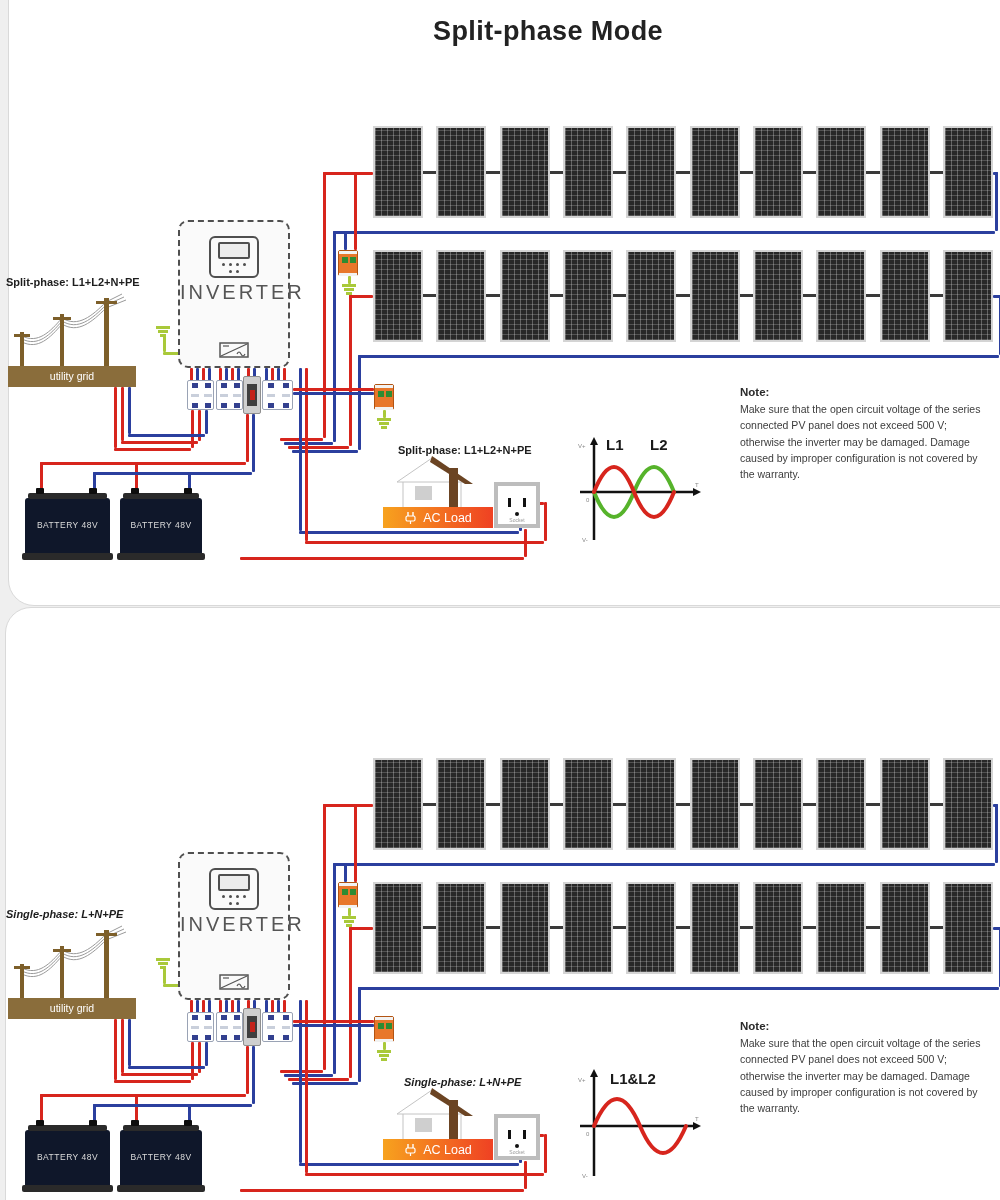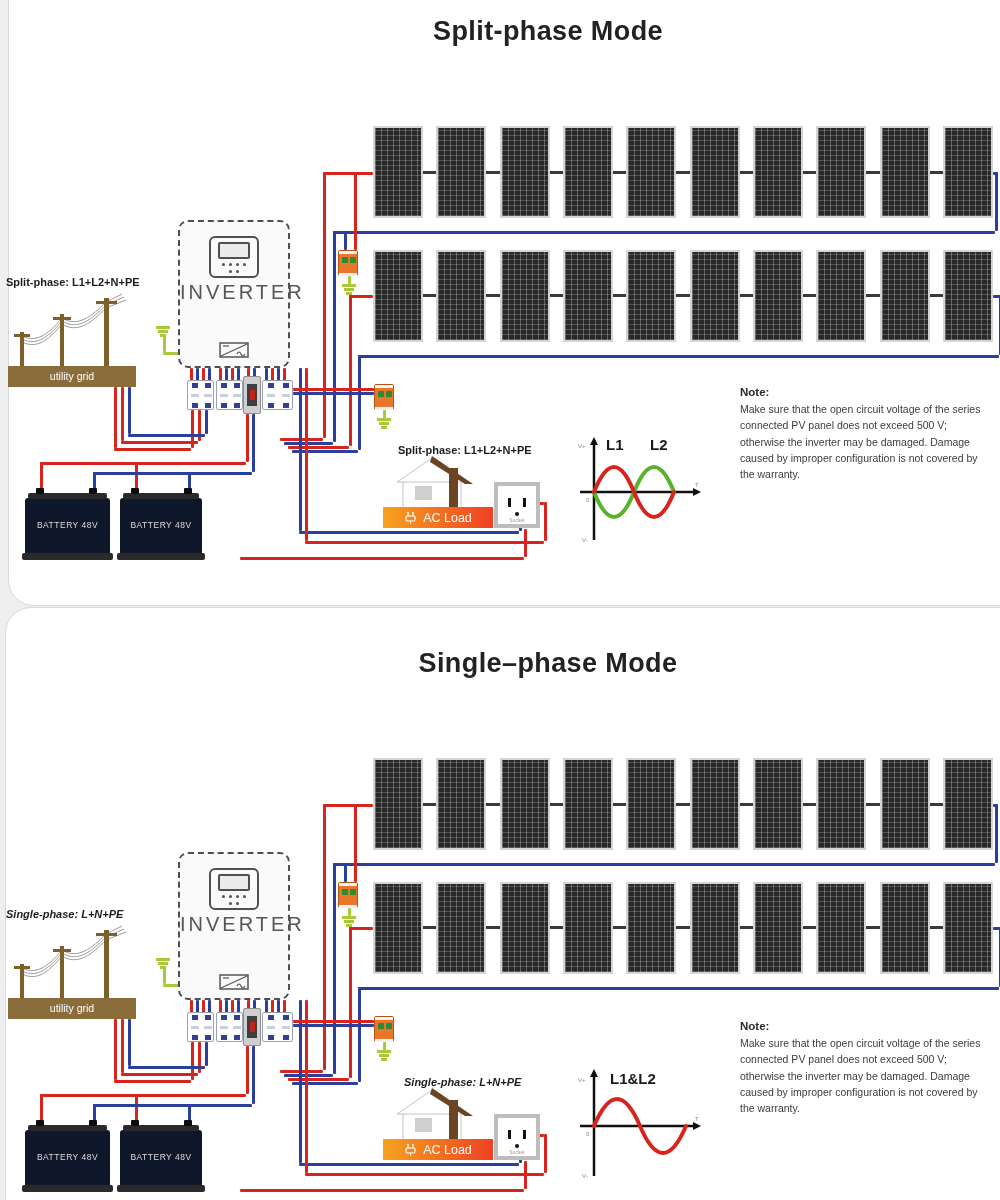--- a/index.html
+++ b/index.html
@@ -154,21 +154,20 @@
     <text x="6" y="108" font-size="6" fill="#888">V-</text>
     <text x="10" y="68" font-size="6" fill="#888">0</text>
     <text x="119" y="53" font-size="6" fill="#888">T</text>
   </svg>
 
   <div class="note" style="left:740px;top:386px;">
     <div class="note-title">Note:</div>
     <div class="note-body">Make sure that the open circuit voltage of the series connected PV panel does not exceed 500 V; otherwise the inverter may be damaged. Damage caused by improper configuration is not covered by the warranty.</div>
   </div>
 
-  <div class="title" style="left:248px;top:648px;width:600px;">Single–phase Mode</div>
 
   <div class="phase-label italic" style="left:6px;top:908px;">Single-phase: L+N+PE</div>
 
   <svg class="gridsvg" style="left:8px;top:924px;" width="128" height="76" viewBox="0 0 128 76">
     <g stroke="#9a9a9a" fill="none" stroke-width="1">
       <path d="M14,44 C30,52 42,40 54,26"></path>
         <path d="M14,47 C30,55 42,43 54,29"></path>
         <path d="M14,50 C30,58 42,46 54,32"></path>
       <path d="M54,26 C70,36 84,24 98,10"></path>
         <path d="M54,29 C70,39 84,27 98,13"></path>

